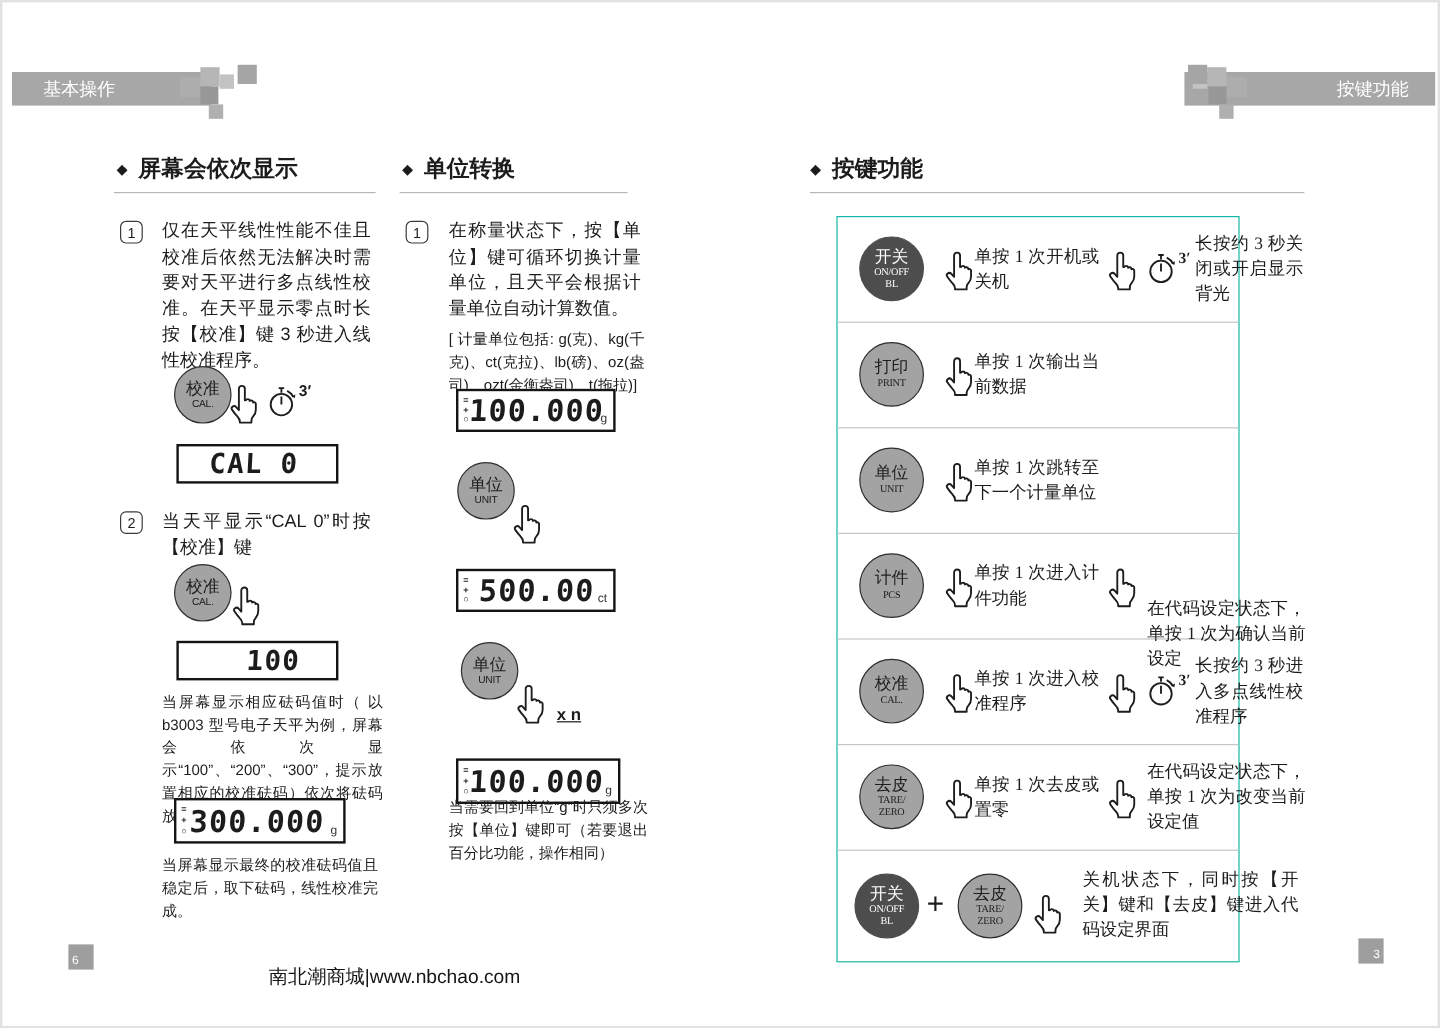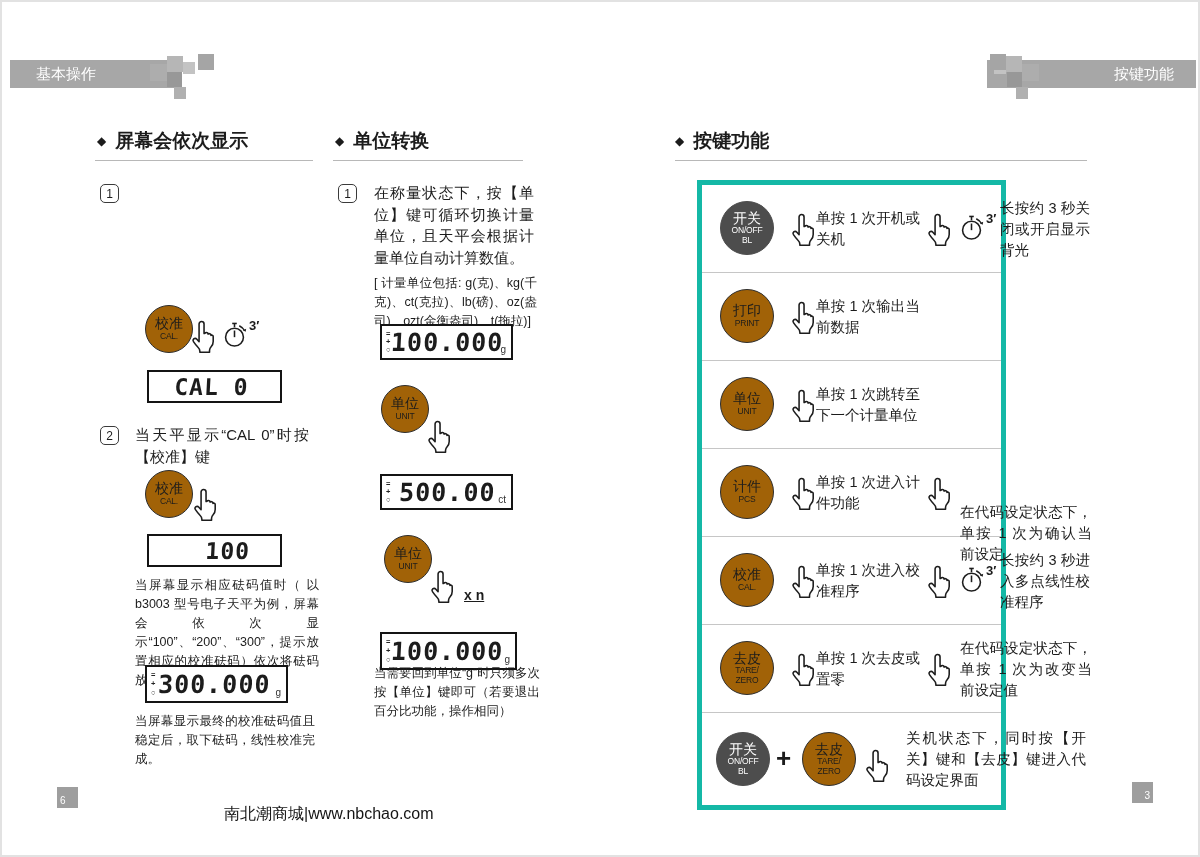--- a/index.html
+++ b/index.html
@@ -16,21 +16,21 @@
   .sec-title{position:absolute;font-size:19px;font-weight:700;display:flex;align-items:center;gap:9px;}
   .diamond{font-size:12px;}
   .rule{position:absolute;height:1px;background:#b8b8b8;}
   
   .stepbox{position:absolute;width:19px;height:19px;border:1.4px solid #3a3a3a;border-radius:5px;
            display:flex;align-items:center;justify-content:center;font-size:12px;box-sizing:border-box;background:#fff;}
   
   .para{position:absolute;font-size:15px;line-height:21.5px;text-align:justify;}
   .note{position:absolute;font-size:12.5px;line-height:19px;text-align:justify;}
   
-  .cbtn{border-radius:50%;border:1.6px solid #2e2e2e;background:#a16207;box-sizing:border-box;
+  .cbtn{border-radius:50%;border:1.6px solid #2e2e2e;background:#a3a3a3;box-sizing:border-box;
         display:flex;flex-direction:column;align-items:center;justify-content:center;line-height:1.1;text-align:center;}
   .cbtn .zh{font-size:14px;}
   .cbtn .en{font-size:8.5px;letter-spacing:-0.2px;line-height:1.15;}
   .cbtn.dark{background:#4d4d4d;border-color:#4d4d4d;color:#fff;}
   .cbtn.small{width:48px;height:48px;}
   .cbtn.big{width:54px;height:54px;}
   .abs{position:absolute;}
   
   .hand{width:30px;height:34px;}
   .timer{display:flex;align-items:flex-start;}
@@ -42,21 +42,21 @@
   .lcd{position:absolute;border:2.2px solid #141414;background:#fff;display:flex;align-items:center;box-sizing:border-box;}
   .lcd .ind{display:flex;flex-direction:column;justify-content:space-between;height:74%;
             padding-left:4px;font-size:7.5px;line-height:1;font-weight:700;color:#222;}
   .lcd .val{flex:1;text-align:right;font-family:"DejaVu Sans Mono","Liberation Mono",monospace;
             font-weight:700;font-size:25px;letter-spacing:1px;transform:skewX(-3deg);
             padding-right:16px;white-space:nowrap;}
   .lcd .unit{position:absolute;right:5px;bottom:3px;font-size:10px;color:#333;}
   .lcd.center .val{text-align:center;padding-right:6px;font-size:23px;}
   .lcd.right100 .val{padding-right:30px;font-size:23px;}
   
-  .ktable{position:absolute;left:695px;top:178px;width:309px;border:5px solid #14b8a6;box-sizing:border-box;}
+  .ktable{position:absolute;left:695px;top:178px;width:336px;border:1px solid #14b8a6;box-sizing:border-box;font-family:Liberation Serif, serif;}
   .krow{position:relative;height:87px;border-bottom:1px solid #c6c6c6;}
   .krow:last-child{height:92px;border-bottom:none;}
   .kdesc{position:absolute;top:50%;transform:translateY(-50%);font-size:14.5px;line-height:21px;text-align:justify;}
   
   .footer-text{position:absolute;font-size:16px;color:#141414;}
   .pagenum{position:absolute;width:21px;height:21px;background:#9e9e9e;color:#fff;
            font-size:10px;display:flex;align-items:flex-end;padding:0 3px 2px 3px;box-sizing:border-box;}
   .pagenum.r{justify-content:flex-end;}
 </style>
 </head>
@@ -109,20 +109,21 @@
 
   <div class="sec-title" style="left:95px;top:126px;">
     <span class="diamond">◆</span>
     <span>屏幕会依次显示</span>
   </div>
   <div class="rule" style="left:93px;top:158px;width:218px;"></div>
 
   <div class="stepbox" style="left:98px;top:182px;">
     <span>1</span>
   </div>
+  <div class="para" style="left:133px;top:180px;width:174px;">仅在天平线性性能不佳且校准后依然无法解决时需要对天平进行多点线性校准。在天平显示零点时长按【校准】键 3 秒进入线性校准程序。</div>
 
   <div class="cbtn small abs" style="left:143px;top:303px;">
     <span class="zh">校准</span>
     <span class="en">CAL.</span>
   </div>
   <svg class="hand abs" style="left:186px;top:318px;">
       <use href="#sym-hand"></use>
     </svg>
   <div class="timer abs" style="left:219px;top:320px;">
     <svg>

